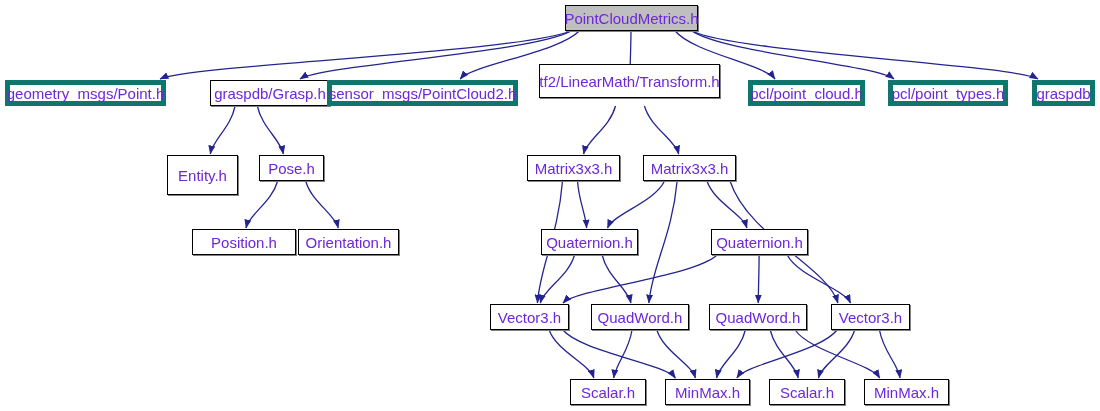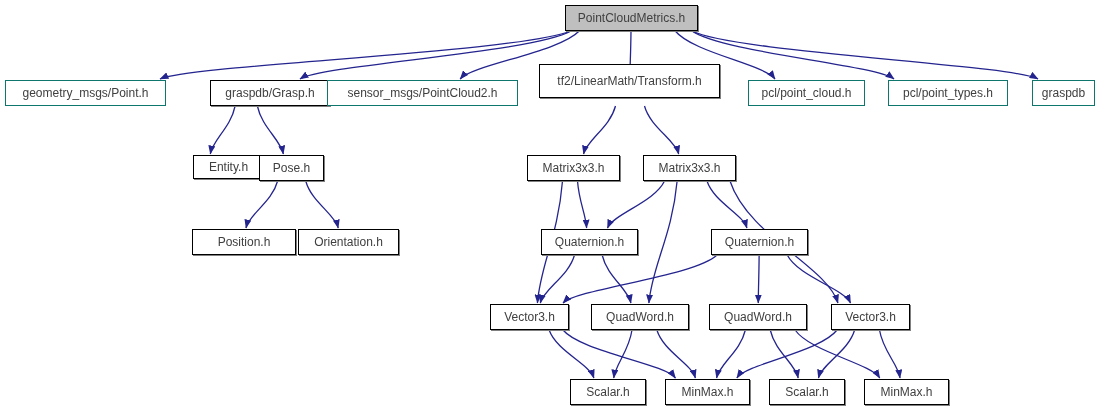--- a/index.html
+++ b/index.html
@@ -22,31 +22,31 @@
     width: 1100px;
     height: 411px;
   }
   .node {
     position: absolute;
     box-sizing: border-box;
     display: flex;
     align-items: center;
     justify-content: center;
     background: #ffffff;
-    font-size: 12px;
-    color: #404040;
+    font-size: 15px;
+    color: #6d28d9;
     white-space: nowrap;
     letter-spacing: 0px;
   }
   .node.linked {
     border: 1px solid #000000;
     box-shadow: 1px 1px 0 0 #808080;
   }
   .node.plain {
-    border: 1px solid #0f766e;
+    border: 5px solid #0f766e;
     text-align: right;
   }
   .node.root {
     border: 1px solid #000000;
     background: #bfbfbf;
     box-shadow: 1px 1px 0 0 #808080;
   }
   .node-label {
     pointer-events: none;
   }
@@ -116,21 +116,21 @@
       </div>
       <div class="node plain" style="left: 748px; top: 80px; width: 117px; height: 26px;">
         <span class="node-label">pcl/point_cloud.h</span>
       </div>
       <div class="node plain" style="left: 888px; top: 80px; width: 120px; height: 26px;">
         <span class="node-label">pcl/point_types.h</span>
       </div>
       <div class="node plain" style="left: 1032px; top: 80px; width: 63px; height: 26px;">
         <span class="node-label">graspdb</span>
       </div>
-      <div class="node linked" style="left: 167px; top: 155px; width: 71px; height: 24px; margin-left: 26px;">
+      <div class="node linked" style="left: 167px; top: 155px; width: 71px; height: 40px;">
         <span class="node-label">Entity.h</span>
       </div>
       <div class="node linked" style="left: 259px; top: 155px; width: 65px; height: 26px;">
         <span class="node-label">Pose.h</span>
       </div>
       <div class="node linked" style="left: 527px; top: 155px; width: 93px; height: 26px;">
         <span class="node-label">Matrix3x3.h</span>
       </div>
       <div class="node linked" style="left: 643px; top: 155px; width: 93px; height: 26px;">
         <span class="node-label">Matrix3x3.h</span>

